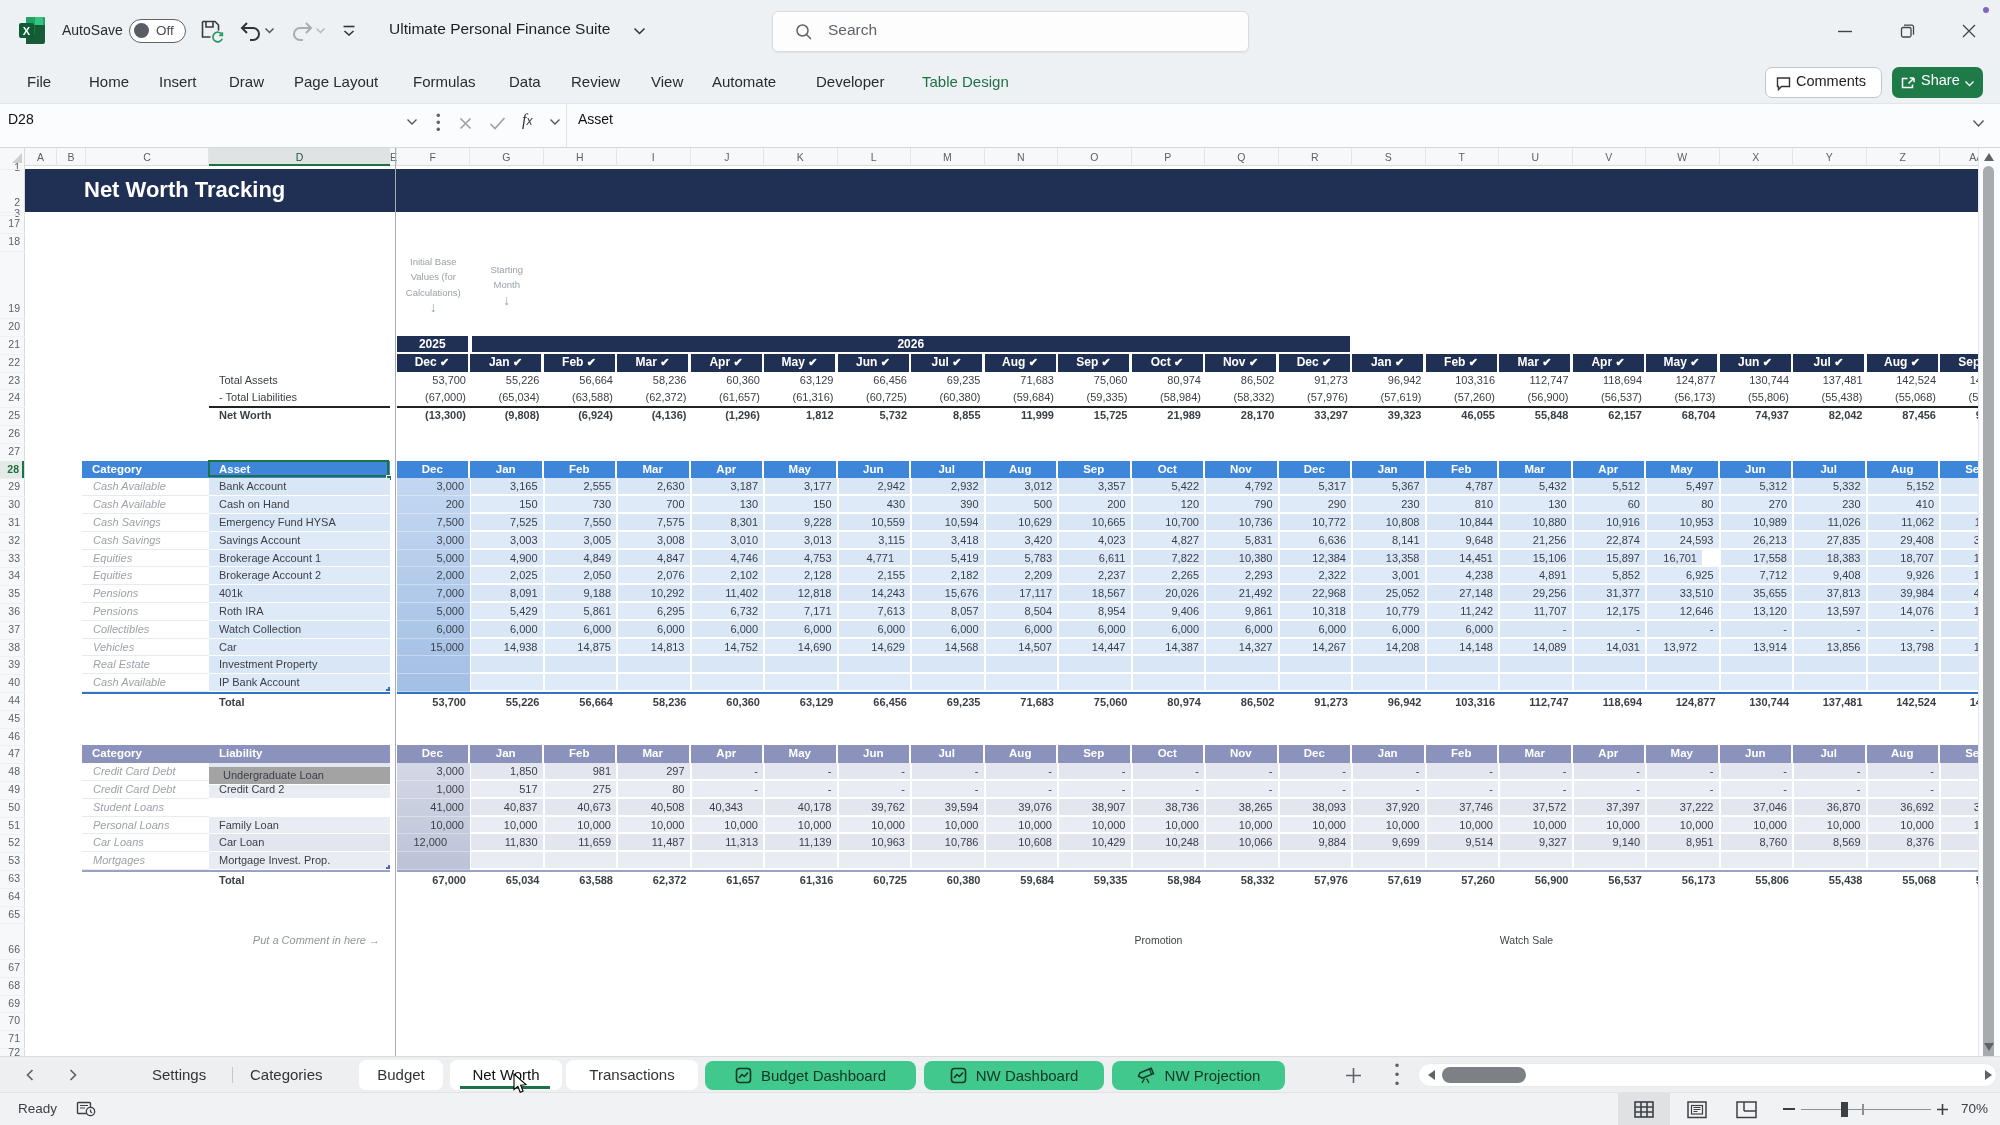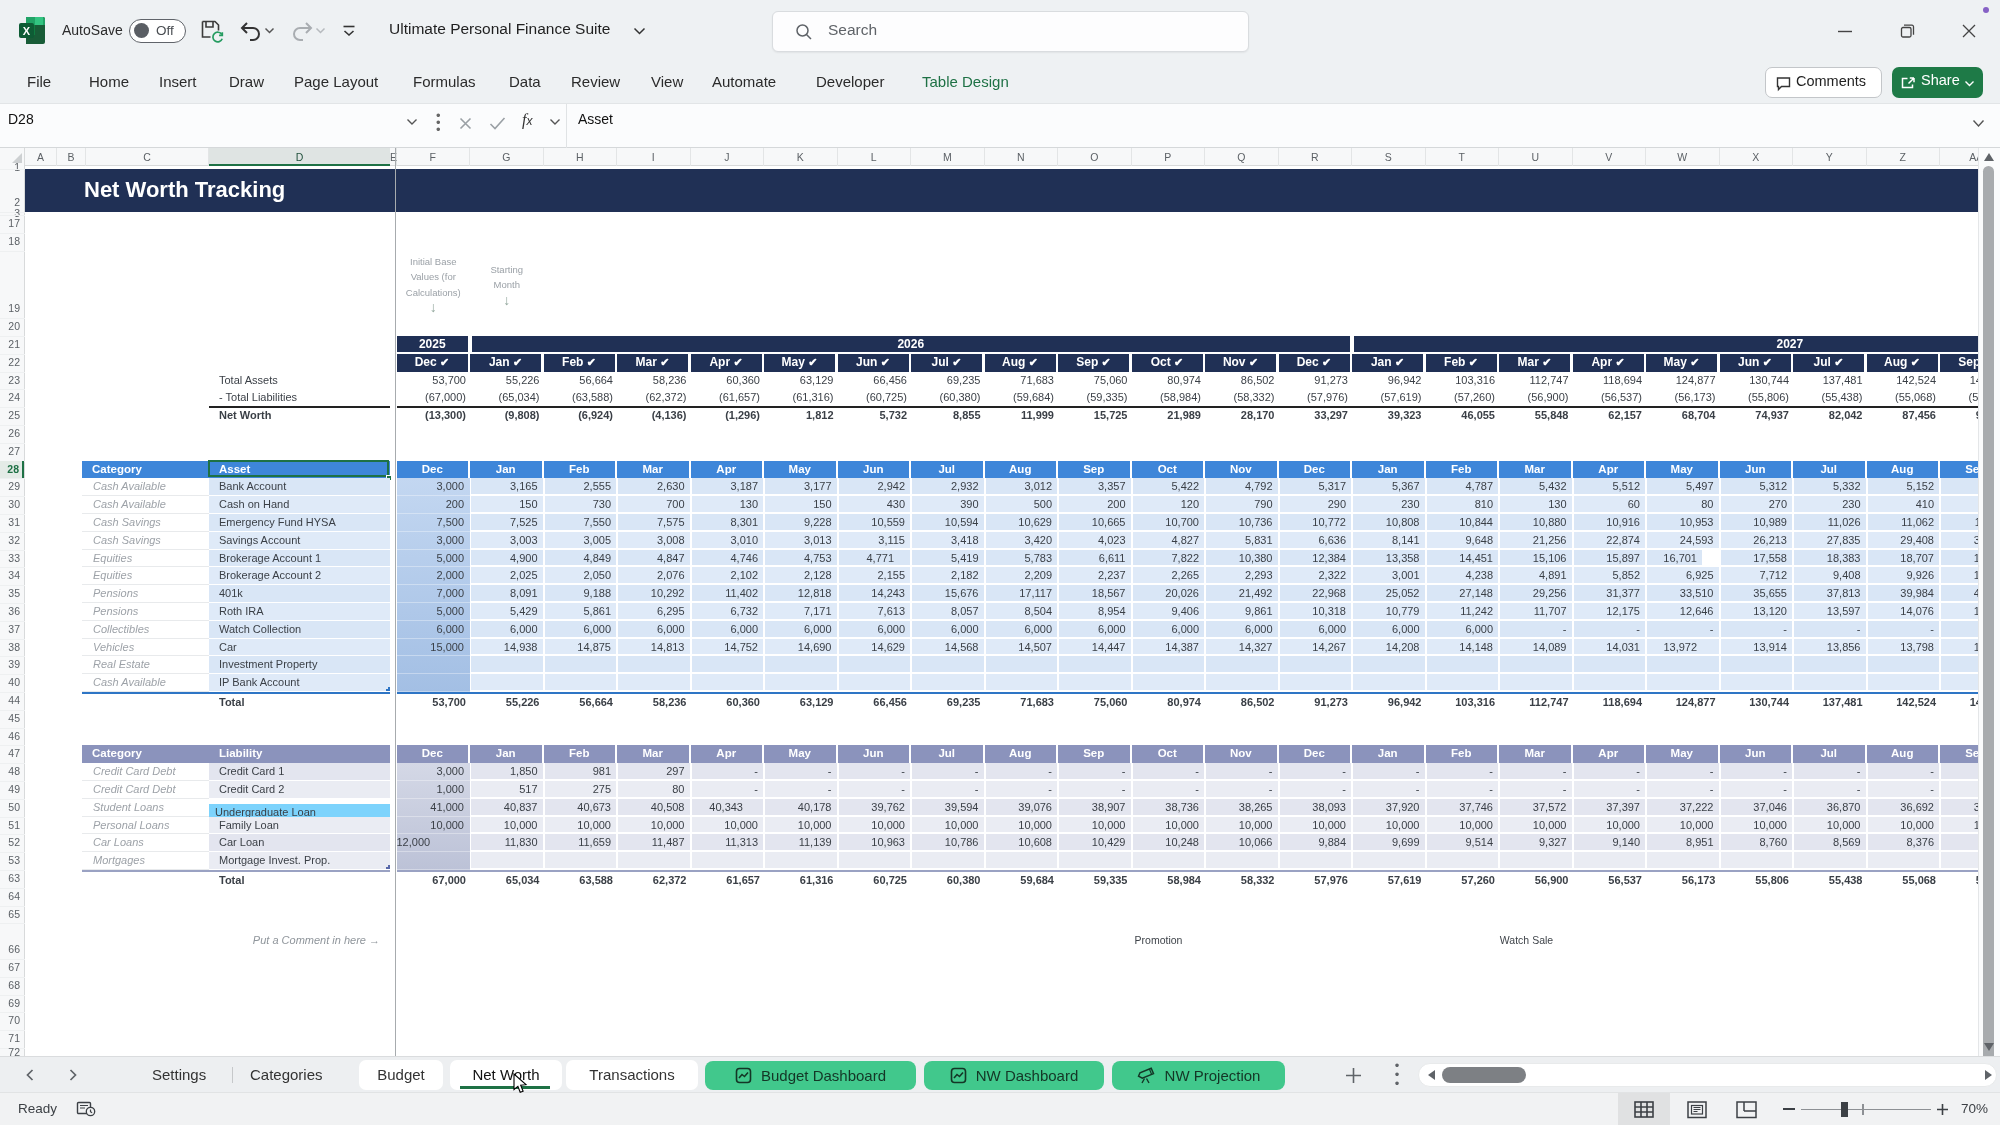--- a/index.html
+++ b/index.html
@@ -268,23 +268,20 @@
 
 <div class="abs" style="left:25px;top:21px;width:1953px;height:42.6px;background:#203055"></div>
 <div class="abs" style="left:84px;top:21px;height:42.6px;line-height:42.6px;font-size:22px;font-weight:bold;color:#fff">Net Worth Tracking</div>
 <div class="abs" style="left:396.5px;top:105.5px;width:73.5px;text-align:center;font-size:9.5px;line-height:15.5px;color:#9ba1a7">Initial Base<br>Values (for<br>Calculations)<br><span style="font-size:14px;color:#93a89d">↓</span></div>
 <div class="abs" style="left:470.0px;top:113.5px;width:73.5px;text-align:center;font-size:9.5px;line-height:15.5px;color:#9ba1a7">Starting<br>Month<br><span style="font-size:14px;color:#93a89d">↓</span></div>
 <div class="abs" style="left:396.5px;top:188px;width:71.5px;height:16.3px;background:#203055;overflow:hidden">
         <div class="abs" style="left:0;top:0;width:71.5px;height:16.3px;line-height:16.3px;text-align:center;color:#fff;font-size:12px;font-weight:bold;">2025</div>
       </div>
 <div class="abs" style="left:471.5px;top:188px;width:878.5px;height:16.3px;background:#203055;overflow:hidden">
         <div class="abs" style="left:0;top:0;width:878.5px;height:16.3px;line-height:16.3px;text-align:center;color:#fff;font-size:12px;font-weight:bold;">2026</div>
-      </div>
-<div class="abs" style="left:1353.5px;top:188px;width:624.5px;height:16.3px;background:#203055;overflow:hidden">
-        <div class="abs" style="left:423.0px;top:0;height:16.3px;line-height:16.3px;color:#fff;font-size:12px;font-weight:bold;">2027</div>
       </div>
 <div class="abs" style="left:396.5px;top:205.8px;width:71.0px;height:17.8px;line-height:17.8px;background:#203055;text-align:center;color:#fff;font-size:12px;font-weight:bold;overflow:hidden;white-space:nowrap">Dec <span style="font-size:11px">✔</span></div>
 <div class="abs" style="left:470.0px;top:205.8px;width:71.0px;height:17.8px;line-height:17.8px;background:#203055;text-align:center;color:#fff;font-size:12px;font-weight:bold;overflow:hidden;white-space:nowrap">Jan <span style="font-size:11px">✔</span></div>
 <div class="abs" style="left:543.5px;top:205.8px;width:71.0px;height:17.8px;line-height:17.8px;background:#203055;text-align:center;color:#fff;font-size:12px;font-weight:bold;overflow:hidden;white-space:nowrap">Feb <span style="font-size:11px">✔</span></div>
 <div class="abs" style="left:617.0px;top:205.8px;width:71.0px;height:17.8px;line-height:17.8px;background:#203055;text-align:center;color:#fff;font-size:12px;font-weight:bold;overflow:hidden;white-space:nowrap">Mar <span style="font-size:11px">✔</span></div>
 <div class="abs" style="left:690.5px;top:205.8px;width:71.0px;height:17.8px;line-height:17.8px;background:#203055;text-align:center;color:#fff;font-size:12px;font-weight:bold;overflow:hidden;white-space:nowrap">Apr <span style="font-size:11px">✔</span></div>
 <div class="abs" style="left:764.0px;top:205.8px;width:71.0px;height:17.8px;line-height:17.8px;background:#203055;text-align:center;color:#fff;font-size:12px;font-weight:bold;overflow:hidden;white-space:nowrap">May <span style="font-size:11px">✔</span></div>
 <div class="abs" style="left:837.5px;top:205.8px;width:71.0px;height:17.8px;line-height:17.8px;background:#203055;text-align:center;color:#fff;font-size:12px;font-weight:bold;overflow:hidden;white-space:nowrap">Jun <span style="font-size:11px">✔</span></div>
 <div class="abs" style="left:911.0px;top:205.8px;width:71.0px;height:17.8px;line-height:17.8px;background:#203055;text-align:center;color:#fff;font-size:12px;font-weight:bold;overflow:hidden;white-space:nowrap">Jul <span style="font-size:11px">✔</span></div>
 <div class="abs" style="left:984.5px;top:205.8px;width:71.0px;height:17.8px;line-height:17.8px;background:#203055;text-align:center;color:#fff;font-size:12px;font-weight:bold;overflow:hidden;white-space:nowrap">Aug <span style="font-size:11px">✔</span></div>
@@ -780,21 +777,21 @@
 <div class="cell" style="left:1352.0px;top:633.0px;width:72.5px;height:16.8px;line-height:16.8px;text-align:right;background:#eaecf3;border-left:1px solid #fff;border-bottom:1px solid #fff"><span style="margin-right:5px">-</span></div>
 <div class="cell" style="left:1425.5px;top:633.0px;width:72.5px;height:16.8px;line-height:16.8px;text-align:right;background:#eaecf3;border-left:1px solid #fff;border-bottom:1px solid #fff"><span style="margin-right:5px">-</span></div>
 <div class="cell" style="left:1499.0px;top:633.0px;width:72.5px;height:16.8px;line-height:16.8px;text-align:right;background:#eaecf3;border-left:1px solid #fff;border-bottom:1px solid #fff"><span style="margin-right:5px">-</span></div>
 <div class="cell" style="left:1572.5px;top:633.0px;width:72.5px;height:16.8px;line-height:16.8px;text-align:right;background:#eaecf3;border-left:1px solid #fff;border-bottom:1px solid #fff"><span style="margin-right:5px">-</span></div>
 <div class="cell" style="left:1646.0px;top:633.0px;width:72.5px;height:16.8px;line-height:16.8px;text-align:right;background:#eaecf3;border-left:1px solid #fff;border-bottom:1px solid #fff"><span style="margin-right:5px">-</span></div>
 <div class="cell" style="left:1719.5px;top:633.0px;width:72.5px;height:16.8px;line-height:16.8px;text-align:right;background:#eaecf3;border-left:1px solid #fff;border-bottom:1px solid #fff"><span style="margin-right:5px">-</span></div>
 <div class="cell" style="left:1793.0px;top:633.0px;width:72.5px;height:16.8px;line-height:16.8px;text-align:right;background:#eaecf3;border-left:1px solid #fff;border-bottom:1px solid #fff"><span style="margin-right:5px">-</span></div>
 <div class="cell" style="left:1866.5px;top:633.0px;width:72.5px;height:16.8px;line-height:16.8px;text-align:right;background:#eaecf3;border-left:1px solid #fff;border-bottom:1px solid #fff"><span style="margin-right:5px">-</span></div>
 <div class="cell" style="left:1940.0px;top:633.0px;width:72.5px;height:16.8px;line-height:16.8px;text-align:right;background:#eaecf3;border-left:1px solid #fff;border-bottom:1px solid #fff"></div>
 <div class="abs it" style="left:82px;top:650.8000000000001px;width:127px;height:17.8px;line-height:17.8px;font-size:11px;color:#9da2a8;padding-left:11px;border-bottom:1px solid #e8eaec;background:#fff">Student Loans</div>
-<div class="abs" style="left:209px;top:656px;width:181px;height:17.8px;line-height:17.8px;font-size:11px;color:#3a3f46;padding-left:6px;border-bottom:1px solid #fff;background:#7dd3fc">Undergraduate Loan</div>
+<div class="abs" style="left:209px;top:619px;width:181px;height:17.8px;line-height:17.8px;font-size:11px;color:#3a3f46;padding-left:14px;border-bottom:1px solid #fff;background:#a3a3a3">Undergraduate Loan</div>
 <div class="abs" style="left:396.5px;top:650.8000000000001px;width:73.5px;height:17.8px;line-height:17.8px;font-size:11px;color:#3a3f46;text-align:right;border-bottom:1px solid rgba(255,255,255,.35)"><span style="margin-right:6px">41,000</span></div>
 <div class="cell" style="left:470.0px;top:650.8000000000001px;width:72.5px;height:16.8px;line-height:16.8px;text-align:right;background:#e3e5ef;border-left:1px solid #fff;border-bottom:1px solid #fff"><span style="margin-right:5px">40,837</span></div>
 <div class="cell" style="left:543.5px;top:650.8000000000001px;width:72.5px;height:16.8px;line-height:16.8px;text-align:right;background:#e3e5ef;border-left:1px solid #fff;border-bottom:1px solid #fff"><span style="margin-right:5px">40,673</span></div>
 <div class="cell" style="left:617.0px;top:650.8000000000001px;width:72.5px;height:16.8px;line-height:16.8px;text-align:right;background:#e3e5ef;border-left:1px solid #fff;border-bottom:1px solid #fff"><span style="margin-right:5px">40,508</span></div>
 <div class="cell" style="left:690.5px;top:650.8000000000001px;width:72.5px;height:16.8px;line-height:16.8px;text-align:right;background:#e3e5ef;border-left:1px solid #fff;border-bottom:1px solid #fff"><span style="margin-right:20px">40,343</span></div>
 <div class="cell" style="left:764.0px;top:650.8000000000001px;width:72.5px;height:16.8px;line-height:16.8px;text-align:right;background:#e3e5ef;border-left:1px solid #fff;border-bottom:1px solid #fff"><span style="margin-right:5px">40,178</span></div>
 <div class="cell" style="left:837.5px;top:650.8000000000001px;width:72.5px;height:16.8px;line-height:16.8px;text-align:right;background:#e3e5ef;border-left:1px solid #fff;border-bottom:1px solid #fff"><span style="margin-right:5px">39,762</span></div>
 <div class="cell" style="left:911.0px;top:650.8000000000001px;width:72.5px;height:16.8px;line-height:16.8px;text-align:right;background:#e3e5ef;border-left:1px solid #fff;border-bottom:1px solid #fff"><span style="margin-right:5px">39,594</span></div>
 <div class="cell" style="left:984.5px;top:650.8000000000001px;width:72.5px;height:16.8px;line-height:16.8px;text-align:right;background:#e3e5ef;border-left:1px solid #fff;border-bottom:1px solid #fff"><span style="margin-right:5px">39,076</span></div>
 <div class="cell" style="left:1058.0px;top:650.8000000000001px;width:72.5px;height:16.8px;line-height:16.8px;text-align:right;background:#e3e5ef;border-left:1px solid #fff;border-bottom:1px solid #fff"><span style="margin-right:5px">38,907</span></div>
@@ -829,21 +826,21 @@
 <div class="cell" style="left:1425.5px;top:668.6px;width:72.5px;height:16.8px;line-height:16.8px;text-align:right;background:#eaecf3;border-left:1px solid #fff;border-bottom:1px solid #fff"><span style="margin-right:5px">10,000</span></div>
 <div class="cell" style="left:1499.0px;top:668.6px;width:72.5px;height:16.8px;line-height:16.8px;text-align:right;background:#eaecf3;border-left:1px solid #fff;border-bottom:1px solid #fff"><span style="margin-right:5px">10,000</span></div>
 <div class="cell" style="left:1572.5px;top:668.6px;width:72.5px;height:16.8px;line-height:16.8px;text-align:right;background:#eaecf3;border-left:1px solid #fff;border-bottom:1px solid #fff"><span style="margin-right:5px">10,000</span></div>
 <div class="cell" style="left:1646.0px;top:668.6px;width:72.5px;height:16.8px;line-height:16.8px;text-align:right;background:#eaecf3;border-left:1px solid #fff;border-bottom:1px solid #fff"><span style="margin-right:5px">10,000</span></div>
 <div class="cell" style="left:1719.5px;top:668.6px;width:72.5px;height:16.8px;line-height:16.8px;text-align:right;background:#eaecf3;border-left:1px solid #fff;border-bottom:1px solid #fff"><span style="margin-right:5px">10,000</span></div>
 <div class="cell" style="left:1793.0px;top:668.6px;width:72.5px;height:16.8px;line-height:16.8px;text-align:right;background:#eaecf3;border-left:1px solid #fff;border-bottom:1px solid #fff"><span style="margin-right:5px">10,000</span></div>
 <div class="cell" style="left:1866.5px;top:668.6px;width:72.5px;height:16.8px;line-height:16.8px;text-align:right;background:#eaecf3;border-left:1px solid #fff;border-bottom:1px solid #fff"><span style="margin-right:5px">10,000</span></div>
 <div class="cell" style="left:1940.0px;top:668.6px;width:72.5px;height:16.8px;line-height:16.8px;text-align:right;background:#eaecf3;border-left:1px solid #fff;border-bottom:1px solid #fff"><span style="margin-right:5px">10,000</span></div>
 <div class="abs it" style="left:82px;top:686.4000000000001px;width:127px;height:17.8px;line-height:17.8px;font-size:11px;color:#9da2a8;padding-left:11px;border-bottom:1px solid #e8eaec;background:#fff">Car Loans</div>
 <div class="abs" style="left:209px;top:686.4000000000001px;width:181px;height:17.8px;line-height:17.8px;font-size:11px;color:#3a3f46;padding-left:10px;border-bottom:1px solid #fff;background:#e3e5ef">Car Loan</div>
-<div class="abs" style="left:396.5px;top:686.4000000000001px;width:73.5px;height:17.8px;line-height:17.8px;font-size:11px;color:#3a3f46;text-align:left;border-bottom:1px solid rgba(255,255,255,.35)"><span style="margin-right:6px">12,000</span></div>
+<div class="abs" style="left:396.5px;top:686.4000000000001px;width:73.5px;height:17.8px;line-height:17.8px;font-size:11px;color:#3a3f46;text-align:center;border-bottom:1px solid rgba(255,255,255,.35)"><span style="margin-right:6px">12,000</span></div>
 <div class="cell" style="left:470.0px;top:686.4000000000001px;width:72.5px;height:16.8px;line-height:16.8px;text-align:right;background:#e3e5ef;border-left:1px solid #fff;border-bottom:1px solid #fff"><span style="margin-right:5px">11,830</span></div>
 <div class="cell" style="left:543.5px;top:686.4000000000001px;width:72.5px;height:16.8px;line-height:16.8px;text-align:right;background:#e3e5ef;border-left:1px solid #fff;border-bottom:1px solid #fff"><span style="margin-right:5px">11,659</span></div>
 <div class="cell" style="left:617.0px;top:686.4000000000001px;width:72.5px;height:16.8px;line-height:16.8px;text-align:right;background:#e3e5ef;border-left:1px solid #fff;border-bottom:1px solid #fff"><span style="margin-right:5px">11,487</span></div>
 <div class="cell" style="left:690.5px;top:686.4000000000001px;width:72.5px;height:16.8px;line-height:16.8px;text-align:right;background:#e3e5ef;border-left:1px solid #fff;border-bottom:1px solid #fff"><span style="margin-right:5px">11,313</span></div>
 <div class="cell" style="left:764.0px;top:686.4000000000001px;width:72.5px;height:16.8px;line-height:16.8px;text-align:right;background:#e3e5ef;border-left:1px solid #fff;border-bottom:1px solid #fff"><span style="margin-right:5px">11,139</span></div>
 <div class="cell" style="left:837.5px;top:686.4000000000001px;width:72.5px;height:16.8px;line-height:16.8px;text-align:right;background:#e3e5ef;border-left:1px solid #fff;border-bottom:1px solid #fff"><span style="margin-right:5px">10,963</span></div>
 <div class="cell" style="left:911.0px;top:686.4000000000001px;width:72.5px;height:16.8px;line-height:16.8px;text-align:right;background:#e3e5ef;border-left:1px solid #fff;border-bottom:1px solid #fff"><span style="margin-right:5px">10,786</span></div>
 <div class="cell" style="left:984.5px;top:686.4000000000001px;width:72.5px;height:16.8px;line-height:16.8px;text-align:right;background:#e3e5ef;border-left:1px solid #fff;border-bottom:1px solid #fff"><span style="margin-right:5px">10,608</span></div>
 <div class="cell" style="left:1058.0px;top:686.4000000000001px;width:72.5px;height:16.8px;line-height:16.8px;text-align:right;background:#e3e5ef;border-left:1px solid #fff;border-bottom:1px solid #fff"><span style="margin-right:5px">10,429</span></div>
 <div class="cell" style="left:1131.5px;top:686.4000000000001px;width:72.5px;height:16.8px;line-height:16.8px;text-align:right;background:#e3e5ef;border-left:1px solid #fff;border-bottom:1px solid #fff"><span style="margin-right:5px">10,248</span></div>

